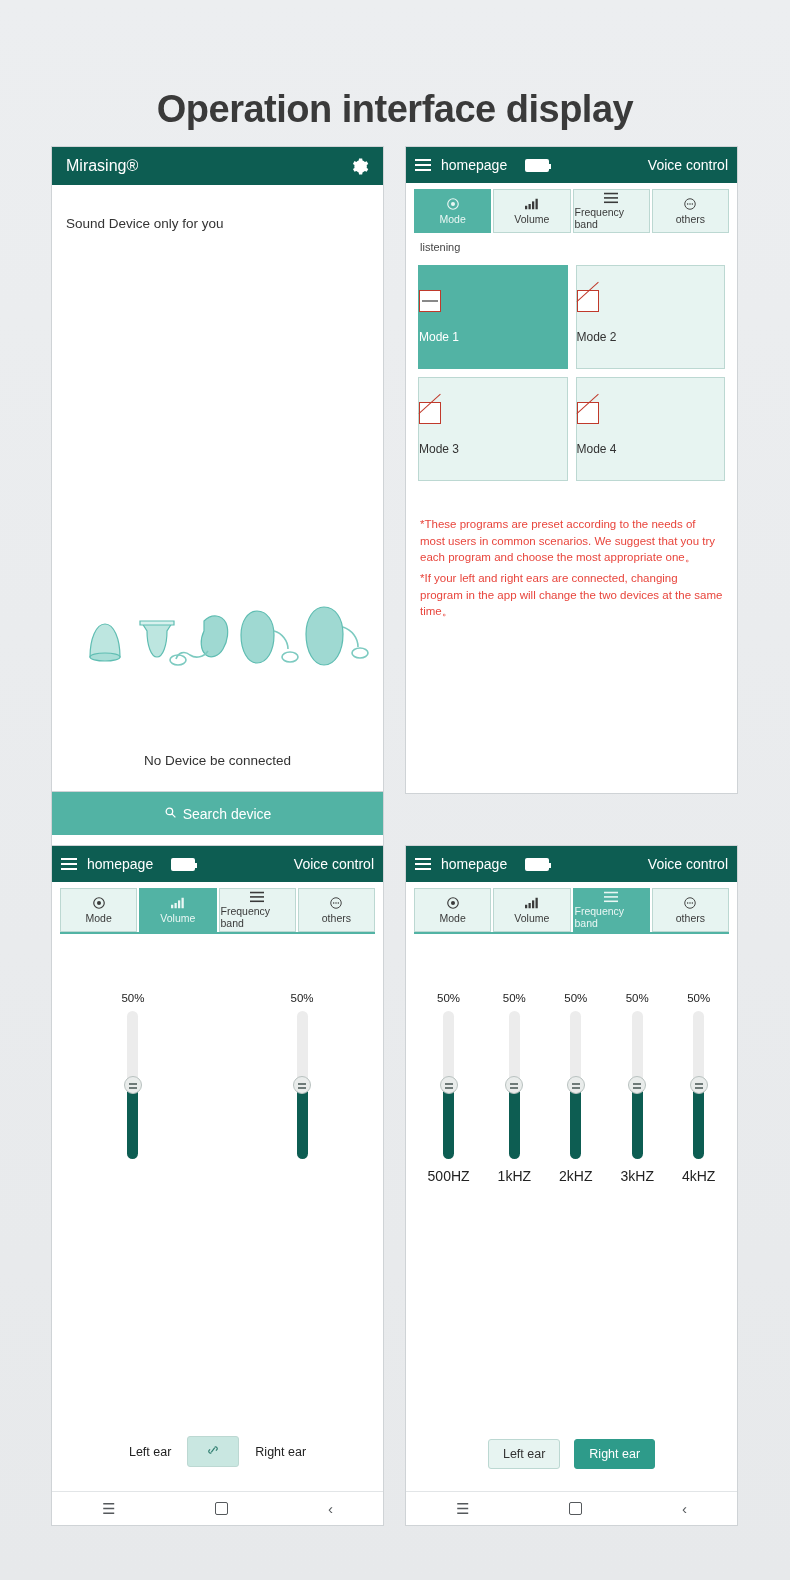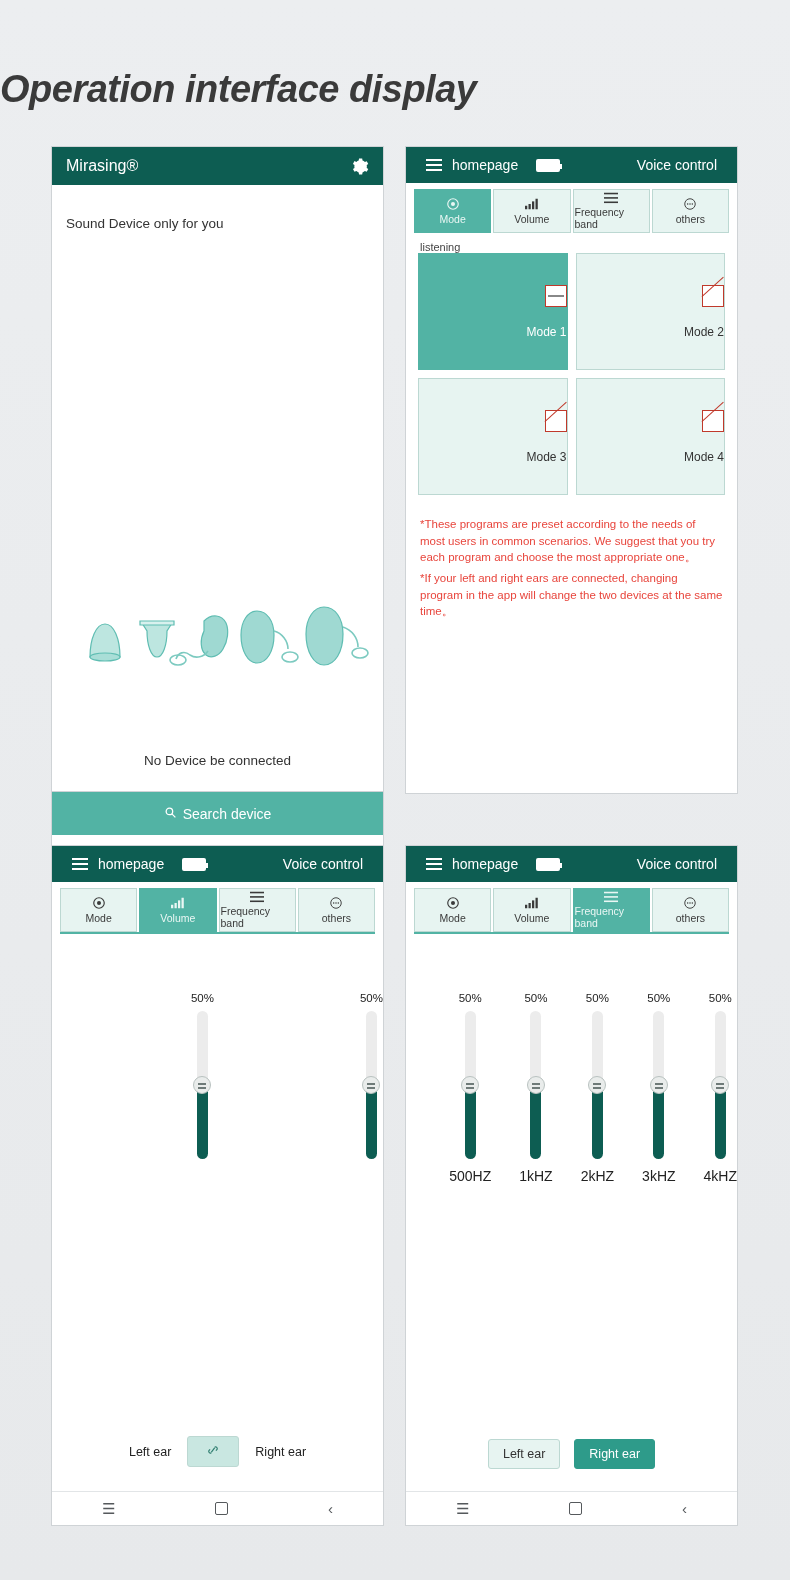--- a/index.html
+++ b/index.html
@@ -6,27 +6,26 @@
   html, body { margin:0; padding:0; }
   body {
     width: 790px; height: 1580px;
     background: linear-gradient(180deg,#eceef0 0%, #e7e9eb 100%);
     font-family: "Liberation Sans", sans-serif;
     color: #222;
     overflow: hidden;
     position: relative;
   }
   .page-title {
-    text-align: left;
+    text-align: center;
     font-size: 38px;
     font-weight: bold;
-    font-style: italic;
     color: #3a3a3a;
     letter-spacing: -0.5px;
-    padding-top: 68px;
+    padding-top: 88px;
   }
 
   
   .phone {
     position: absolute;
     background: #ffffff;
     border: 1px solid #cfd3d6;
     overflow: hidden;
   }
   #phone1 { left: 51px;  top: 146px; width: 333px; height: 700px; }
@@ -56,21 +55,21 @@
   .btn-search {
     position:absolute; left:0; right:0; top: 560px; height: 44px;
     background:#52b3a4; color:#fff; display:flex; align-items:center;
     justify-content:center; gap:6px; font-size:14px;
     border-top:1px solid #cfd3d6;
   }
 
   
   .app-header {
     height: 36px; background:#0d5d52; color:#fff;
-    display:flex; align-items:center; padding:0 20px; gap:10px;
+    display:flex; align-items:center; padding:0 9px; gap:10px;
     font-size:14px;
   }
   .hamb { width:16px; height:12px; position:relative; flex:0 0 16px; }
   .hamb i { position:absolute; left:0; right:0; height:2px; background:#fff; }
   .hamb i:nth-child(1){top:0;} .hamb i:nth-child(2){top:5px;} .hamb i:nth-child(3){top:10px;}
   .battery {
     width:24px; height:13px; border:2px solid #fff; border-radius:2px;
     background:#fff; position:relative; margin-left:8px;
   }
   .battery:after{content:"";position:absolute;right:-4px;top:3px;width:2px;height:5px;background:#fff;}
@@ -82,34 +81,34 @@
     flex:1; height:44px; border:1px solid #bcd8d2; background:#e7f4f1;
     display:flex; flex-direction:column; align-items:center; justify-content:center;
     font-size:10.5px; color:#3a3a3a; overflow:hidden; line-height:1.15;
     padding: 2px 1px;
   }
   .tab.active { background:#52b3a4; color:#eaf7f4; border-color:#52b3a4; }
   .tab .ticon { height:14px; display:flex; align-items:center; justify-content:center; margin-bottom:2px; }
   .tab-underline { height:2px; background:#52b3a4; margin:0 8px; }
 
   
-  .listening { font-size:11px; color:#444; padding:8px 0 0 14px; }
+  .listening { font-size:11px; color:#444; padding:8px 0 12px 14px; }
   .mode-grid { display:grid; grid-template-columns:1fr 1fr; gap:8px; padding:0 12px; }
   .mode-cell {
-    height:117px; border:1px solid #bcd8d2; background:#e7f4f1;
-    display:flex; flex-direction:column; align-items:flex-end; justify-content:center;
+    height:104px; border:1px solid #bcd8d2; background:#e7f4f1;
+    display:flex; flex-direction:column; align-items:flex-start; justify-content:center;
     font-size:12px; color:#333;
   }
   .mode-cell.active { background:#52b3a4; border-color:#52b3a4; color:#fff; }
   .mode-ico { width:22px; height:22px; border:1.4px solid #c0392b; background:#fff; margin-bottom:18px; position:relative; }
   .mode-ico.m1:after{content:"";position:absolute;left:2px;right:2px;top:9px;height:2px;background:#888;}
   .mode-ico.diag:after{content:"";position:absolute;left:-1px;top:50%;width:29px;height:1.4px;background:#c0392b;transform:rotate(-42deg);transform-origin:left center;}
-  .notes { padding:21px 14px 0 14px; color:#e8453c; font-size:11.5px; line-height:1.45; }
+  .notes { padding:35px 14px 0 14px; color:#e8453c; font-size:11.5px; line-height:1.45; }
   .notes p { margin:0 0 4px 0; }
-  .sl-wrap { display:flex; justify-content:flex-end; }
+  .sl-wrap { display:flex; justify-content:center; }
   .slider {
     display:flex; flex-direction:column; align-items:center;
   }
   .sl-pct { font-size:11.5px; color:#222; margin-bottom:7px; }
   .sl-track {
     width:11px; height:148px; border-radius:6px; background:#ececec; position:relative;
   }
   .sl-fill { position:absolute; left:0; right:0; bottom:0; height:50%; background:#0d5d52; border-radius:6px; }
   .sl-knob {
     position:absolute; left:50%; transform:translate(-50%,-50%);

